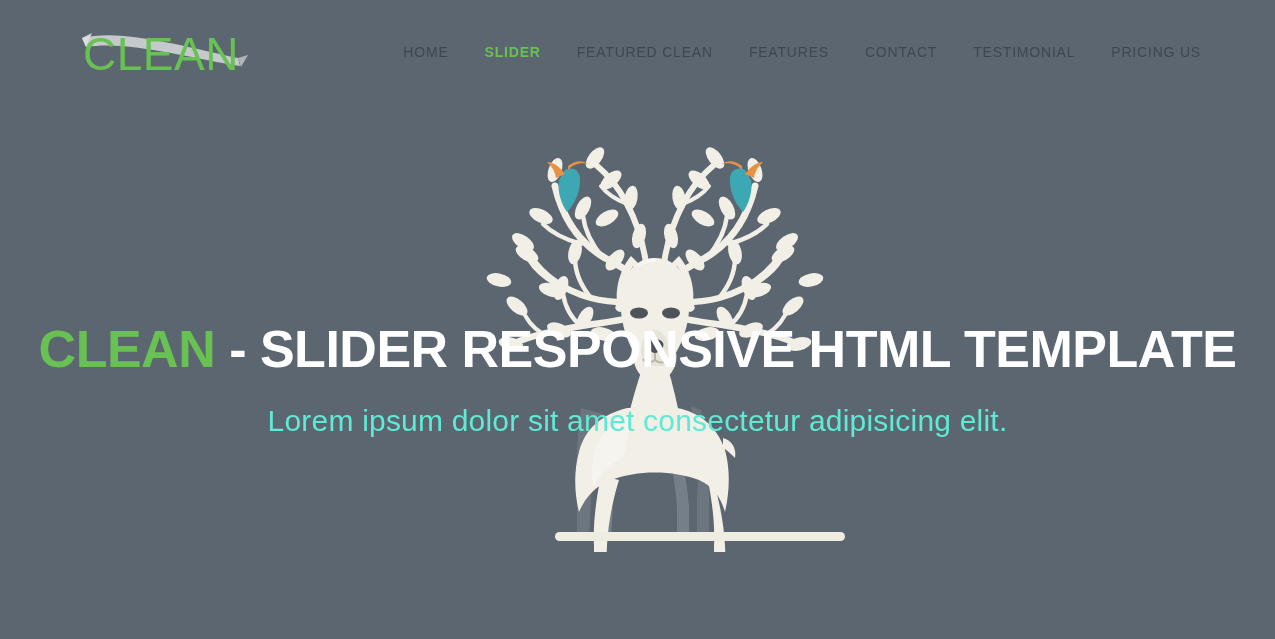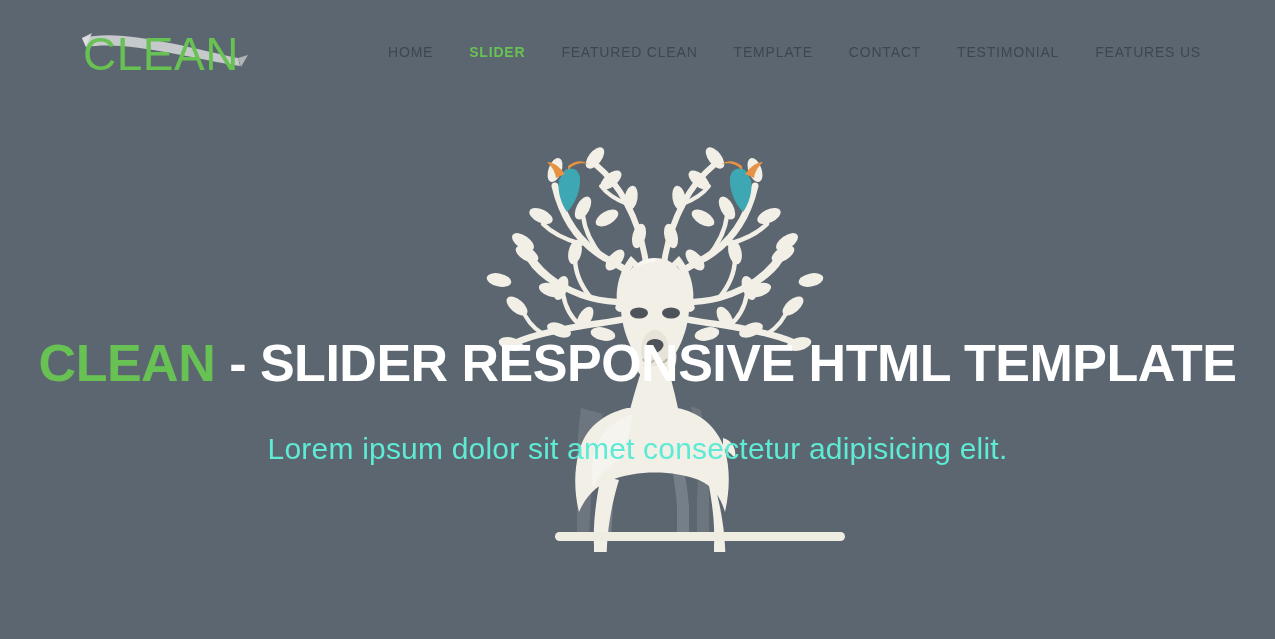--- a/index.html
+++ b/index.html
@@ -84,21 +84,21 @@
   .hero-copy {
     position: absolute;
     left: 0;
     top: 322px;
     width: 1275px;
     z-index: 20;
     text-align: center;
     pointer-events: none;
   }
   .hero-title {
-    margin: 14px;
+    margin: 0;
     font-size: 52px;
     line-height: 1.05;
     font-weight: 700;
     color: #ffffff;
     letter-spacing: -0.5px;
     white-space: nowrap;
   }
   .hero-title .accent {
     color: #68c153;
   }
@@ -130,24 +130,24 @@
         </g>
 
         <text x="5" y="48" font-family="'Liberation Sans', sans-serif" font-size="46" font-weight="400" letter-spacing="0.5" fill="#68c153">CLEAN</text>
       </svg>
     </a>
 
     <nav class="main-nav">
       <a class="nav-item" href="#">HOME</a>
       <a class="nav-item is-active" href="#">SLIDER</a>
       <a class="nav-item" href="#">FEATURED CLEAN</a>
-      <a class="nav-item" href="#">TEMPLATE</a>
+      <a class="nav-item" href="#">FEATURES</a>
       <a class="nav-item" href="#">CONTACT</a>
       <a class="nav-item" href="#">TESTIMONIAL</a>
-      <a class="nav-item" href="#">FEATURES US</a>
+      <a class="nav-item" href="#">PRICING US</a>
     </nav>
   </header>
 
   <div class="hero-illustration">
     <svg class="deer-svg" width="400" height="444" viewBox="0 0 400 444">
       <defs>
         <g id="leafShape">
           <ellipse cx="0" cy="0" rx="12.5" ry="6.5" fill="#f1efe6"></ellipse>
         </g>
       </defs>

